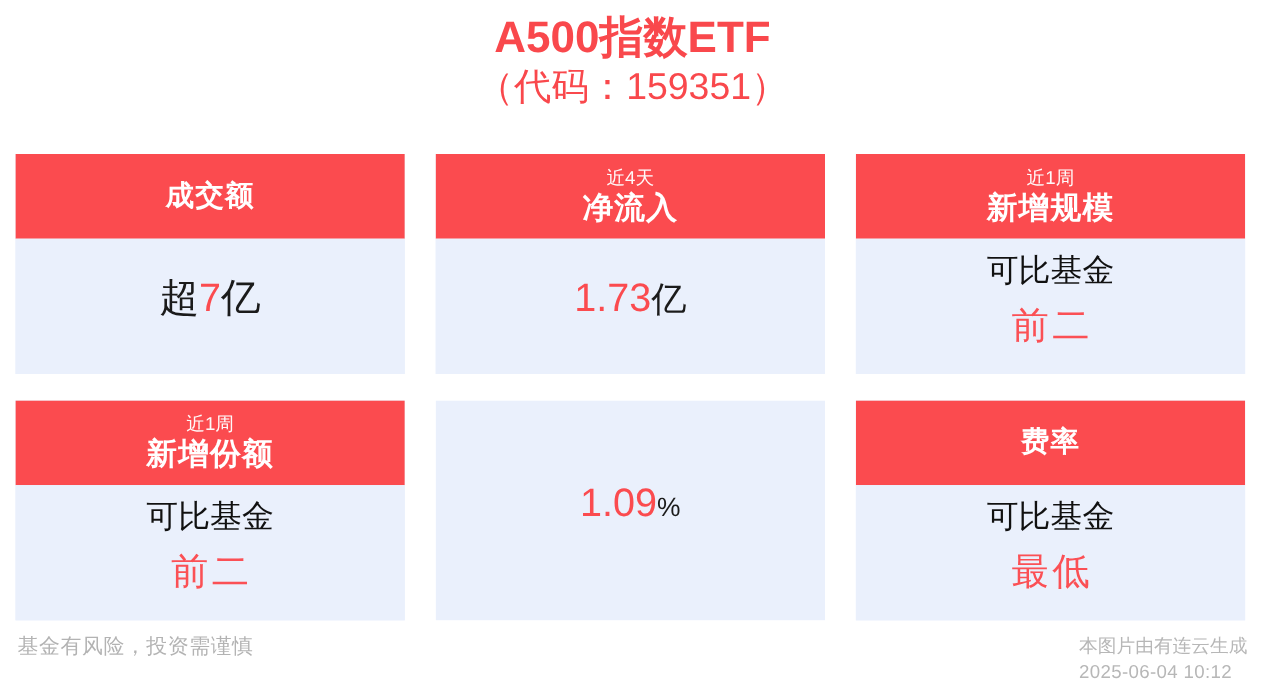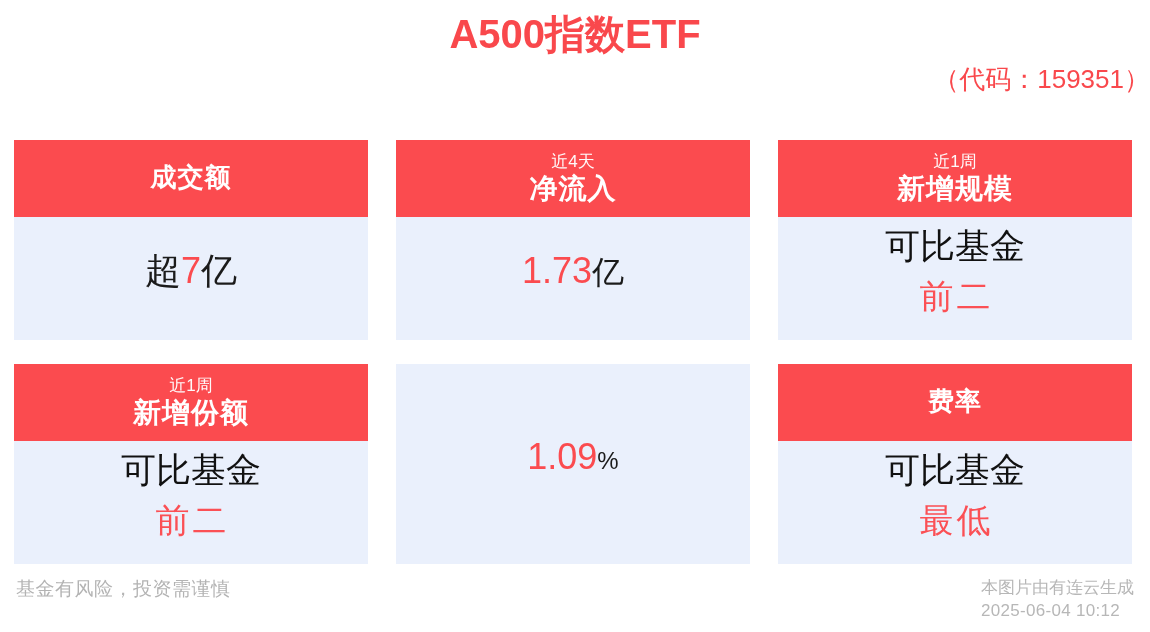--- a/index.html
+++ b/index.html
@@ -23,25 +23,24 @@
   }
   .page-title {
     color: #f9484c;
     font-size: 40px;
     font-weight: 700;
     line-height: 48px;
     letter-spacing: 0px;
   }
   .page-subtitle {
     color: #f9484c;
-    font-size: 26px;
+    font-size: 34px;
     font-weight: 400;
     line-height: 34px;
     margin-top: 4px;
-    text-align: right;
   }
 
   
   .grid {
     position: absolute;
     left: 14px;
     top: 140px;
     width: 1122px;
     display: grid;
     grid-template-columns: repeat(3, 354px);
@@ -111,21 +110,21 @@
     font-size: 32px;
     font-weight: 500;
     color: #1b1b1b;
   }
   .v-pct {
     font-size: 24px;
     font-weight: 500;
     color: #1b1b1b;
   }
   .v-top {
-    font-size: 35px;
+    font-size: 29px;
     font-weight: 500;
     color: #111111;
     line-height: 36px;
   }
   .v-bot {
     font-size: 34px;
     font-weight: 500;
     color: #fb5055;
     line-height: 40px;
     letter-spacing: 3px;

